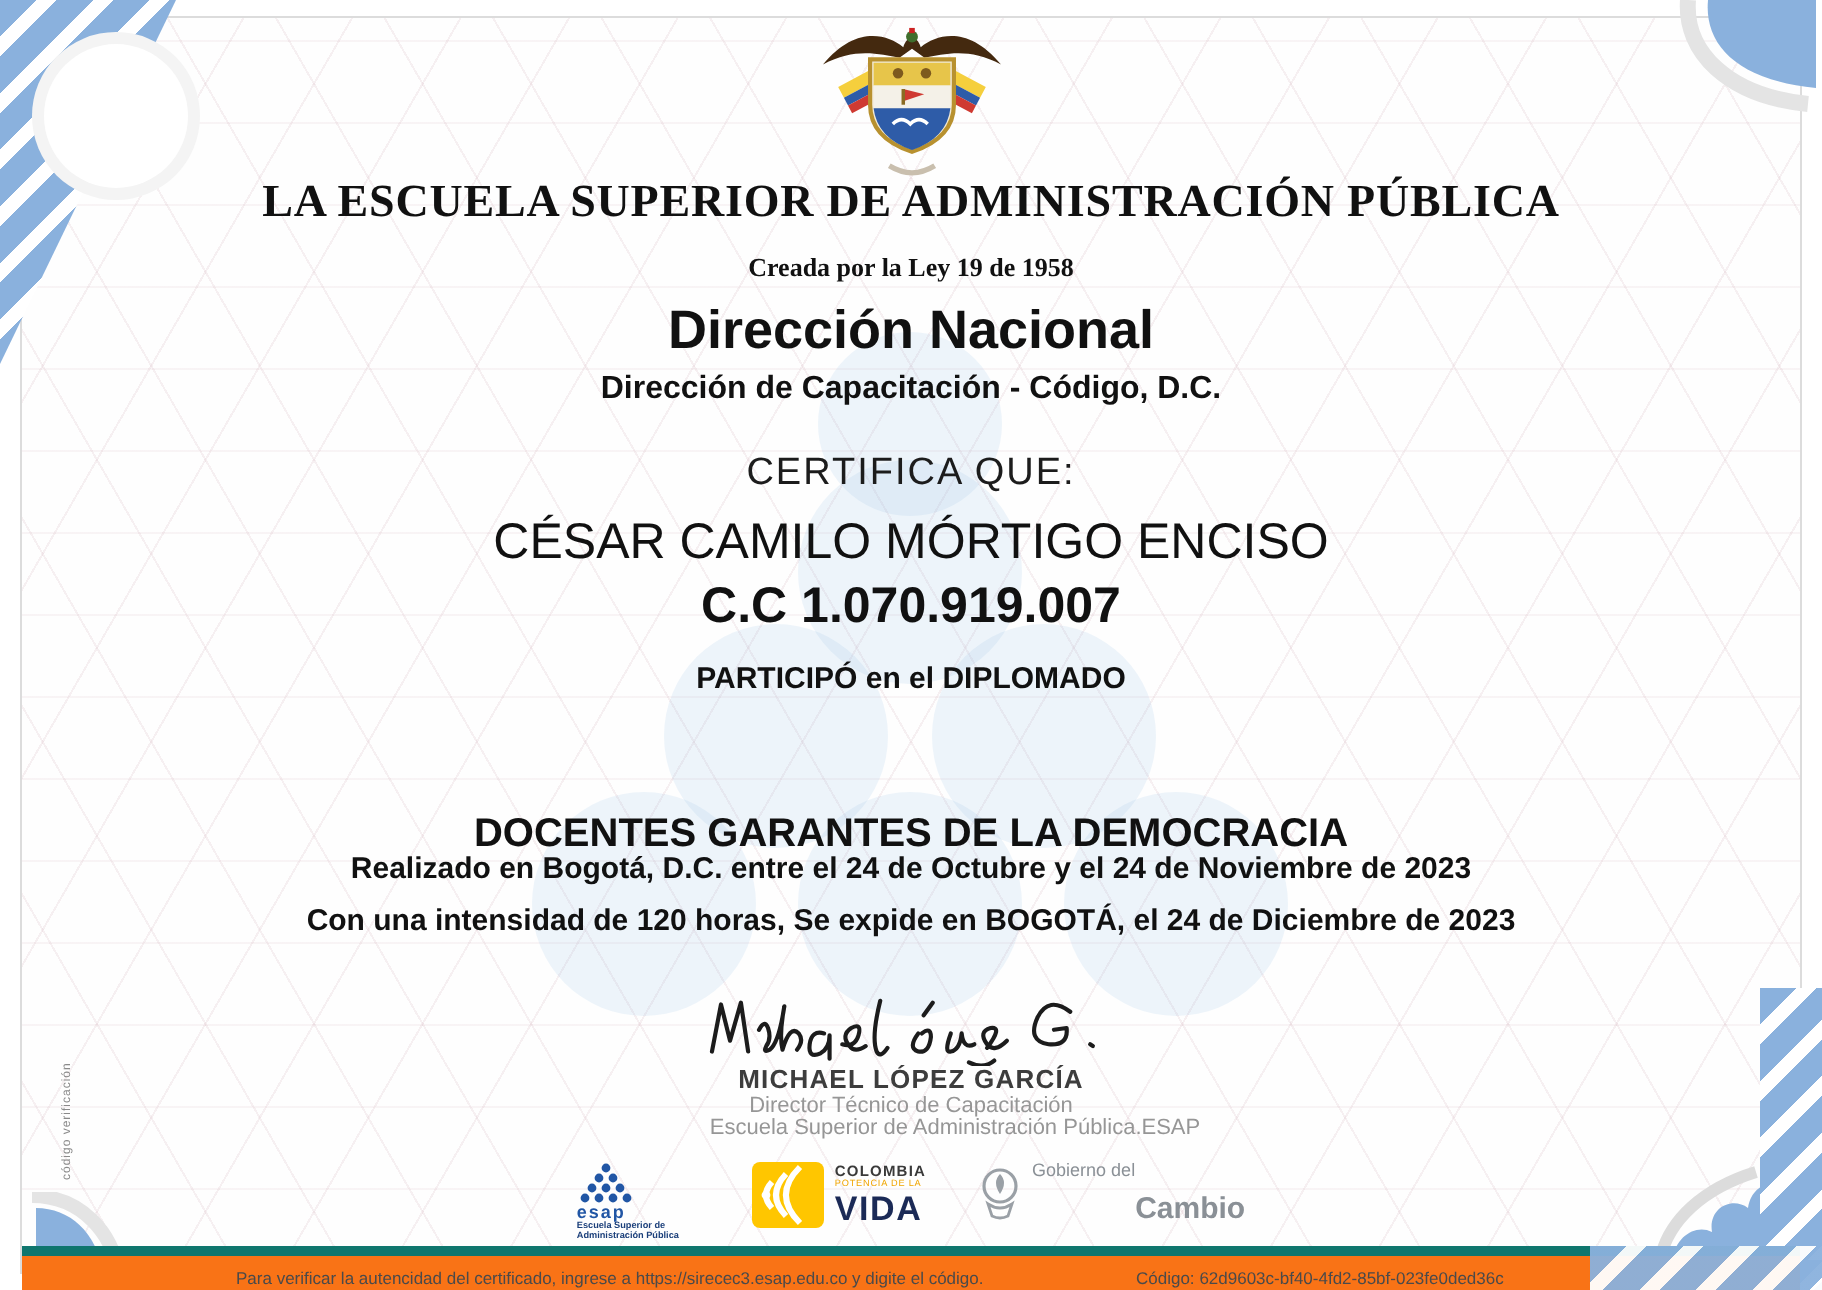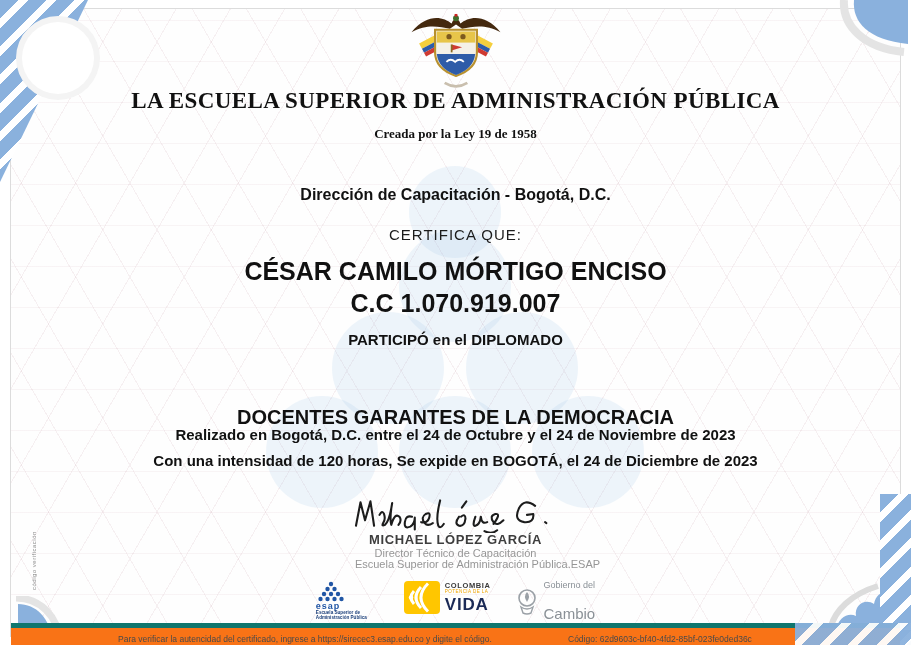--- a/index.html
+++ b/index.html
@@ -19,22 +19,22 @@
       repeating-linear-gradient(-60deg, rgba(210,175,185,0.18) 0 1px, transparent 1px 47px),
       repeating-linear-gradient(0deg, rgba(210,175,185,0.13) 0 1px, transparent 1px 41px),
       #fefefe;
   }
   .line{position:absolute;left:0;right:0;text-align:center;color:#111;}
   .serif{font-family:"Liberation Serif","DejaVu Serif",serif;}
   .title{top:88px;font-size:23px;font-weight:bold;letter-spacing:.4px;}
   .founding{top:116px;font-size:13px;font-weight:bold;margin-top:10px;}
   .direccion{top:150px;font-size:27px;font-weight:bold;}
   .subdireccion{top:186px;font-size:16px;font-weight:bold;}
-  .certifica{top:226px;font-size:15px;letter-spacing:1px;color:#1c1c1c;}
-  .recipient{top:257px;font-size:25px;font-weight:bold;}
+  .certifica{top:226px;font-size:19px;letter-spacing:1px;color:#1c1c1c;}
+  .recipient{top:257px;font-size:25px;font-weight:normal;}
   .cedula{top:289px;font-size:25px;font-weight:bold;}
   .participo{top:331px;font-size:15px;font-weight:bold;}
   .program{top:366px;font-size:20px;font-weight:bold;margin-top:40px;}
   .date1{top:426px;font-size:15px;font-weight:bold;}
   .date2{top:452px;font-size:15px;font-weight:bold;}
   .signer-name{top:532px;font-size:13px;font-weight:bold;color:#3d3d3d;letter-spacing:.6px;}
   .signer-title{top:547px;font-size:11px;color:#969696;}
   .signer-org{top:558px;font-size:11px;color:#969696;padding-left:44px;}
 
   .sig-wrap{position:absolute;top:495px;left:0;right:0;display:flex;justify-content:center;}
@@ -58,23 +58,23 @@
   .logos{position:absolute;left:0;right:0;top:581px;display:flex;justify-content:center;align-items:flex-start;gap:26px;}
   .logo-esap{width:62px;display:flex;flex-direction:column;align-items:flex-start;}
   .esap-word{font-size:9px;font-weight:bold;color:#2156a5;line-height:8px;letter-spacing:1px;}
   .esap-cap{font-size:4.6px;color:#1b3f7a;line-height:5px;text-align:center;font-weight:bold;}
   .logo-colombia{display:flex;align-items:center;gap:5px;}
   .col-text{display:flex;flex-direction:column;line-height:1;}
   .col-l1{font-size:7.5px;font-weight:bold;color:#3a3a3a;letter-spacing:.6px;}
   .col-l2{font-size:4.6px;color:#f0a500;letter-spacing:.4px;margin:1px 0;}
   .col-l3{font-size:17px;font-weight:800;color:#1b2a56;letter-spacing:.8px;}
   .logo-gob{display:flex;align-items:center;gap:5px;color:#8a9096;}
-  .gob-text{display:flex;flex-direction:column;line-height:1;}
+  .gob-text{display:flex;flex-direction:row;line-height:1;}
   .gob-l1{font-size:9px;}
-  .gob-l2{font-size:15px;font-weight:normal;margin-top:16px;}
+  .gob-l2{font-size:15px;font-weight:bold;margin-top:16px;}
 
   .side-label{position:absolute;left:31px;top:590px;transform:rotate(-90deg);transform-origin:left top;
     font-size:6px;color:#8a8a8a;letter-spacing:.5px;white-space:nowrap;}
 
   .watermark{position:absolute;left:0;top:0;pointer-events:none;}
 </style>
 </head>
 <body>
 
 <div class="page">
@@ -139,21 +139,22 @@
     <path d="M33,42 h44 v13 h-44 Z" fill="#f4f1e8"></path>
     <path d="M50,44 l12,3 l-12,4 Z" fill="#cf3a32"></path>
     <rect x="49" y="44" width="2" height="9" fill="#8a6b23"></rect>
     <path d="M33,55 h44 v-0 q-2,17 -22,24 q-20,-7 -22,-24 Z" fill="#2e5ca8"></path>
     <path d="M44,64 q5,-5 10,0 q5,-5 10,0" stroke="#fff" stroke-width="2" fill="none"></path>
     <path d="M42,88 q13,8 26,0" stroke="#c9bfae" stroke-width="3" fill="none"></path>
   </svg>
 
   <div class="line serif title">LA ESCUELA SUPERIOR DE ADMINISTRACIÓN PÚBLICA</div>
   <div class="line serif founding">Creada por la Ley 19 de 1958</div>
-  <div class="line subdireccion">Dirección de Capacitación - Bogotá, D.C.</div>
+  <div class="line direccion">Dirección Nacional</div>
+  <div class="line subdireccion">Dirección de Capacitación - Código, D.C.</div>
   <div class="line certifica">CERTIFICA QUE:</div>
   <div class="line recipient">CÉSAR CAMILO MÓRTIGO ENCISO</div>
   <div class="line cedula">C.C 1.070.919.007</div>
   <div class="line participo">PARTICIPÓ en el DIPLOMADO</div>
   <div class="line program">DOCENTES GARANTES DE LA DEMOCRACIA</div>
   <div class="line date1">Realizado en  Bogotá, D.C. entre el 24 de Octubre y el 24 de Noviembre de 2023</div>
   <div class="line date2">Con una intensidad de 120 horas, Se expide en BOGOTÁ, el 24 de Diciembre de 2023</div>
 
   <div class="sig-wrap" title="Michael López G.">
     <svg width="225" height="38" viewBox="0 0 240 42">

